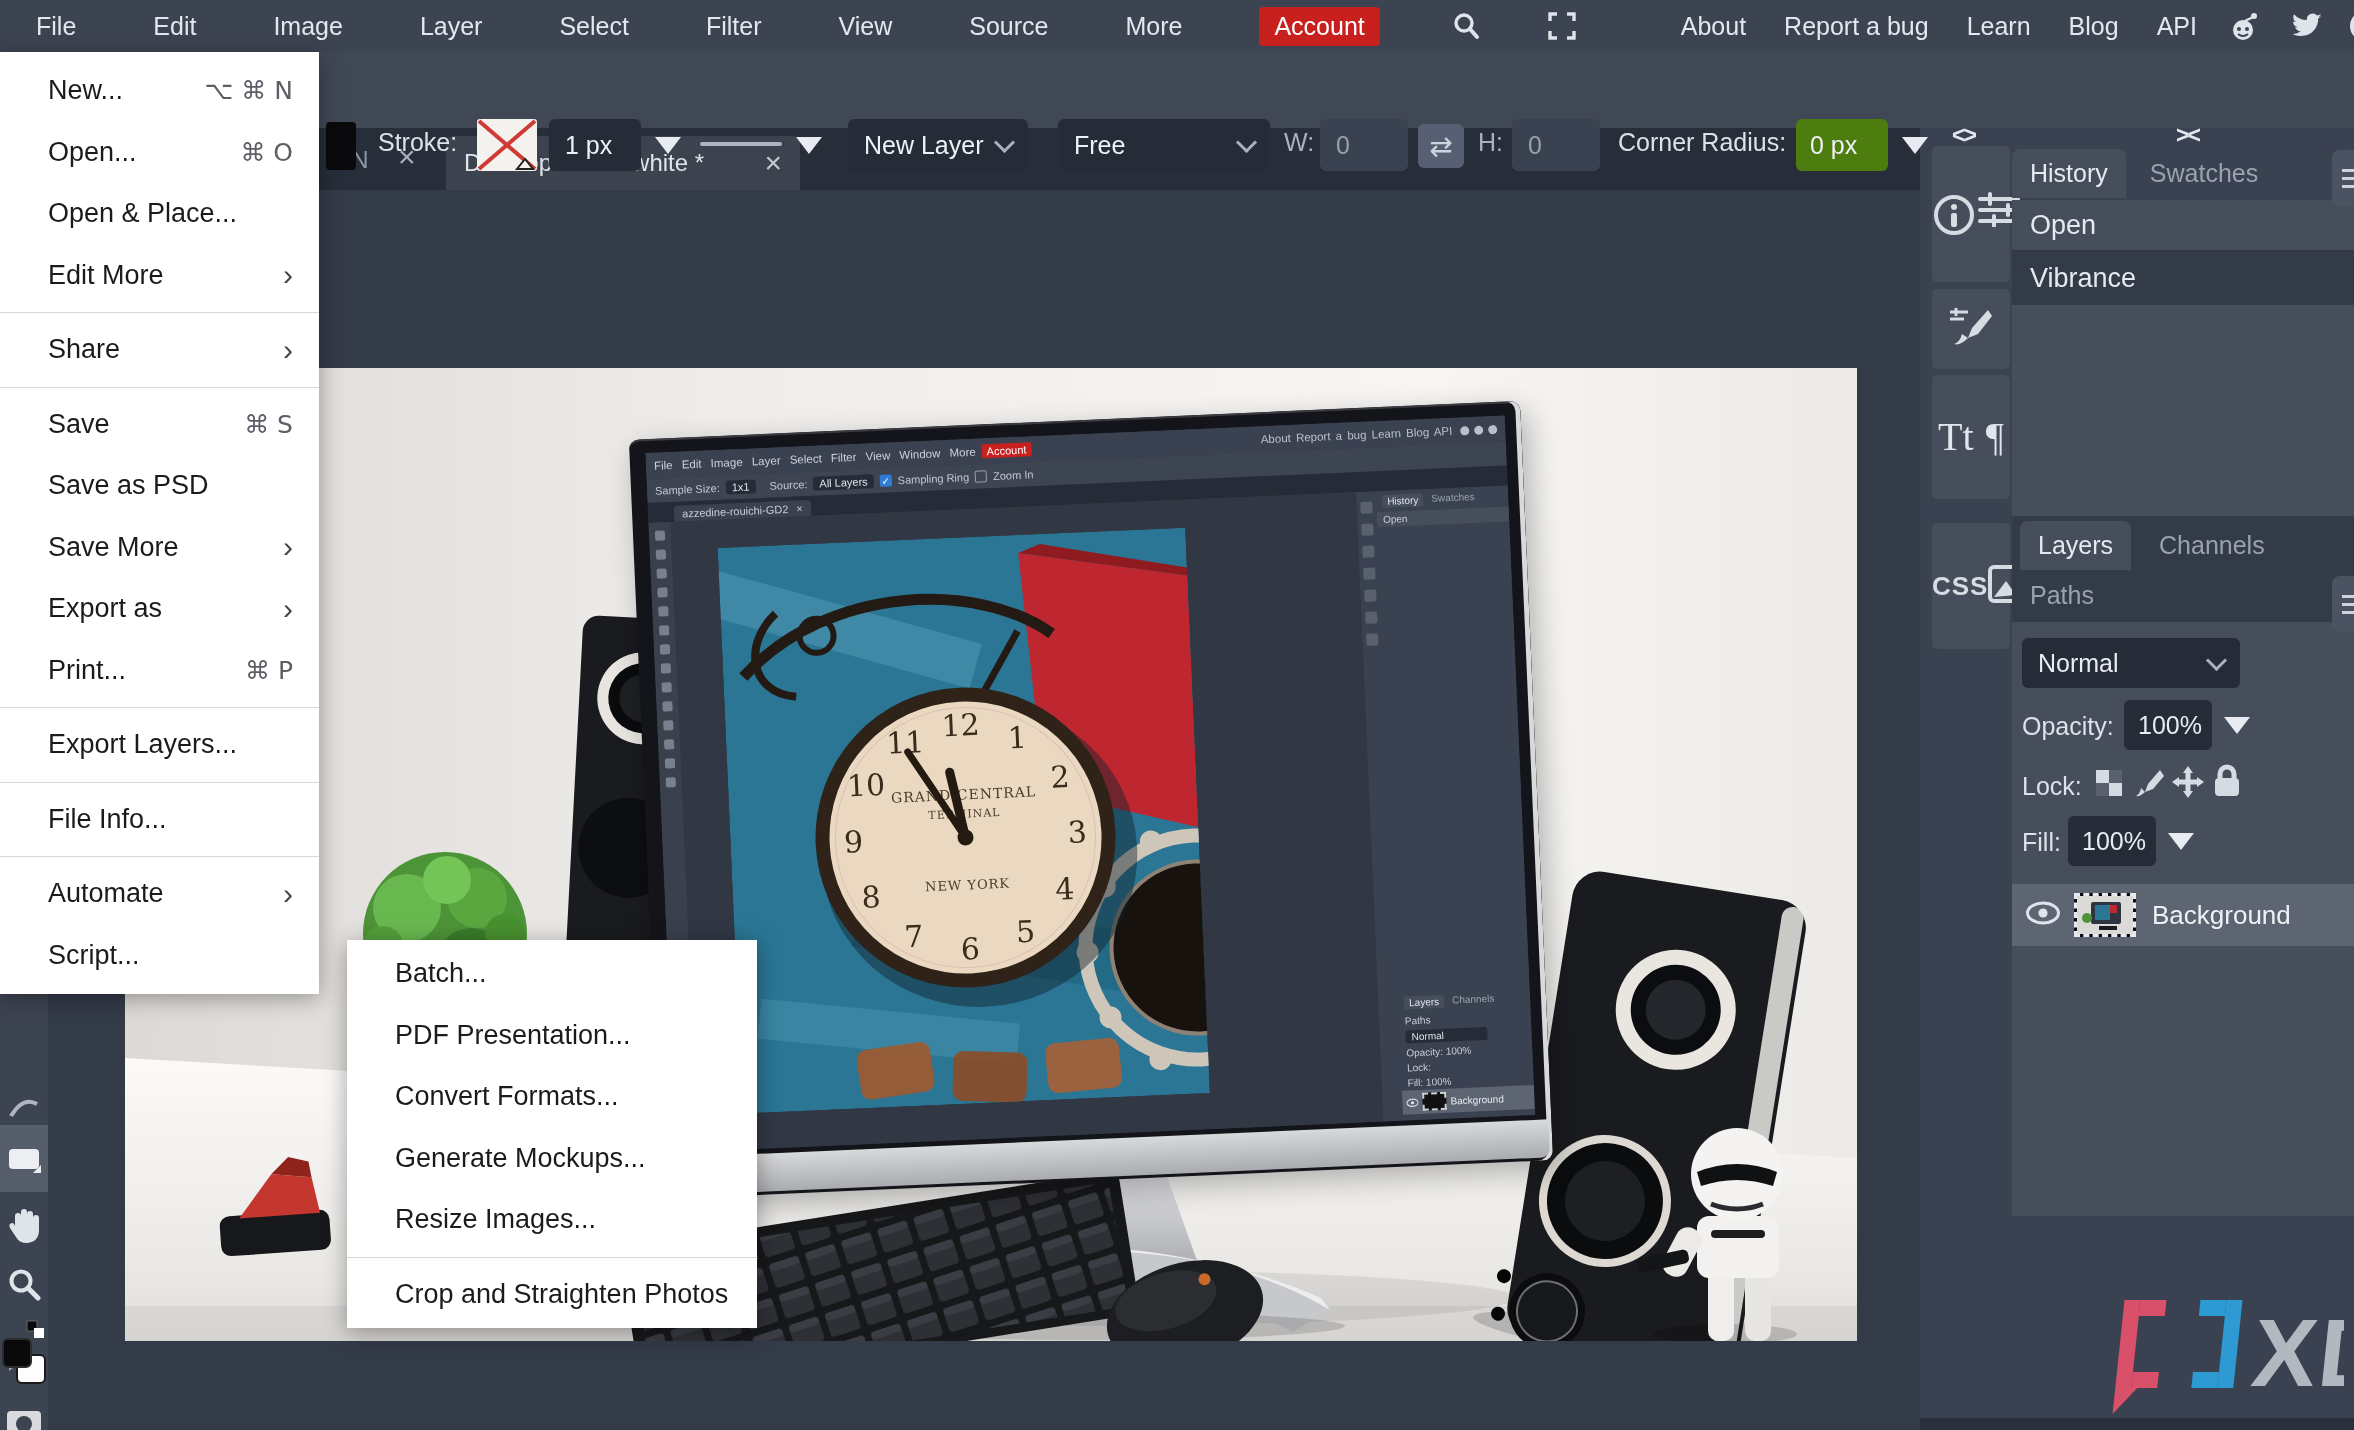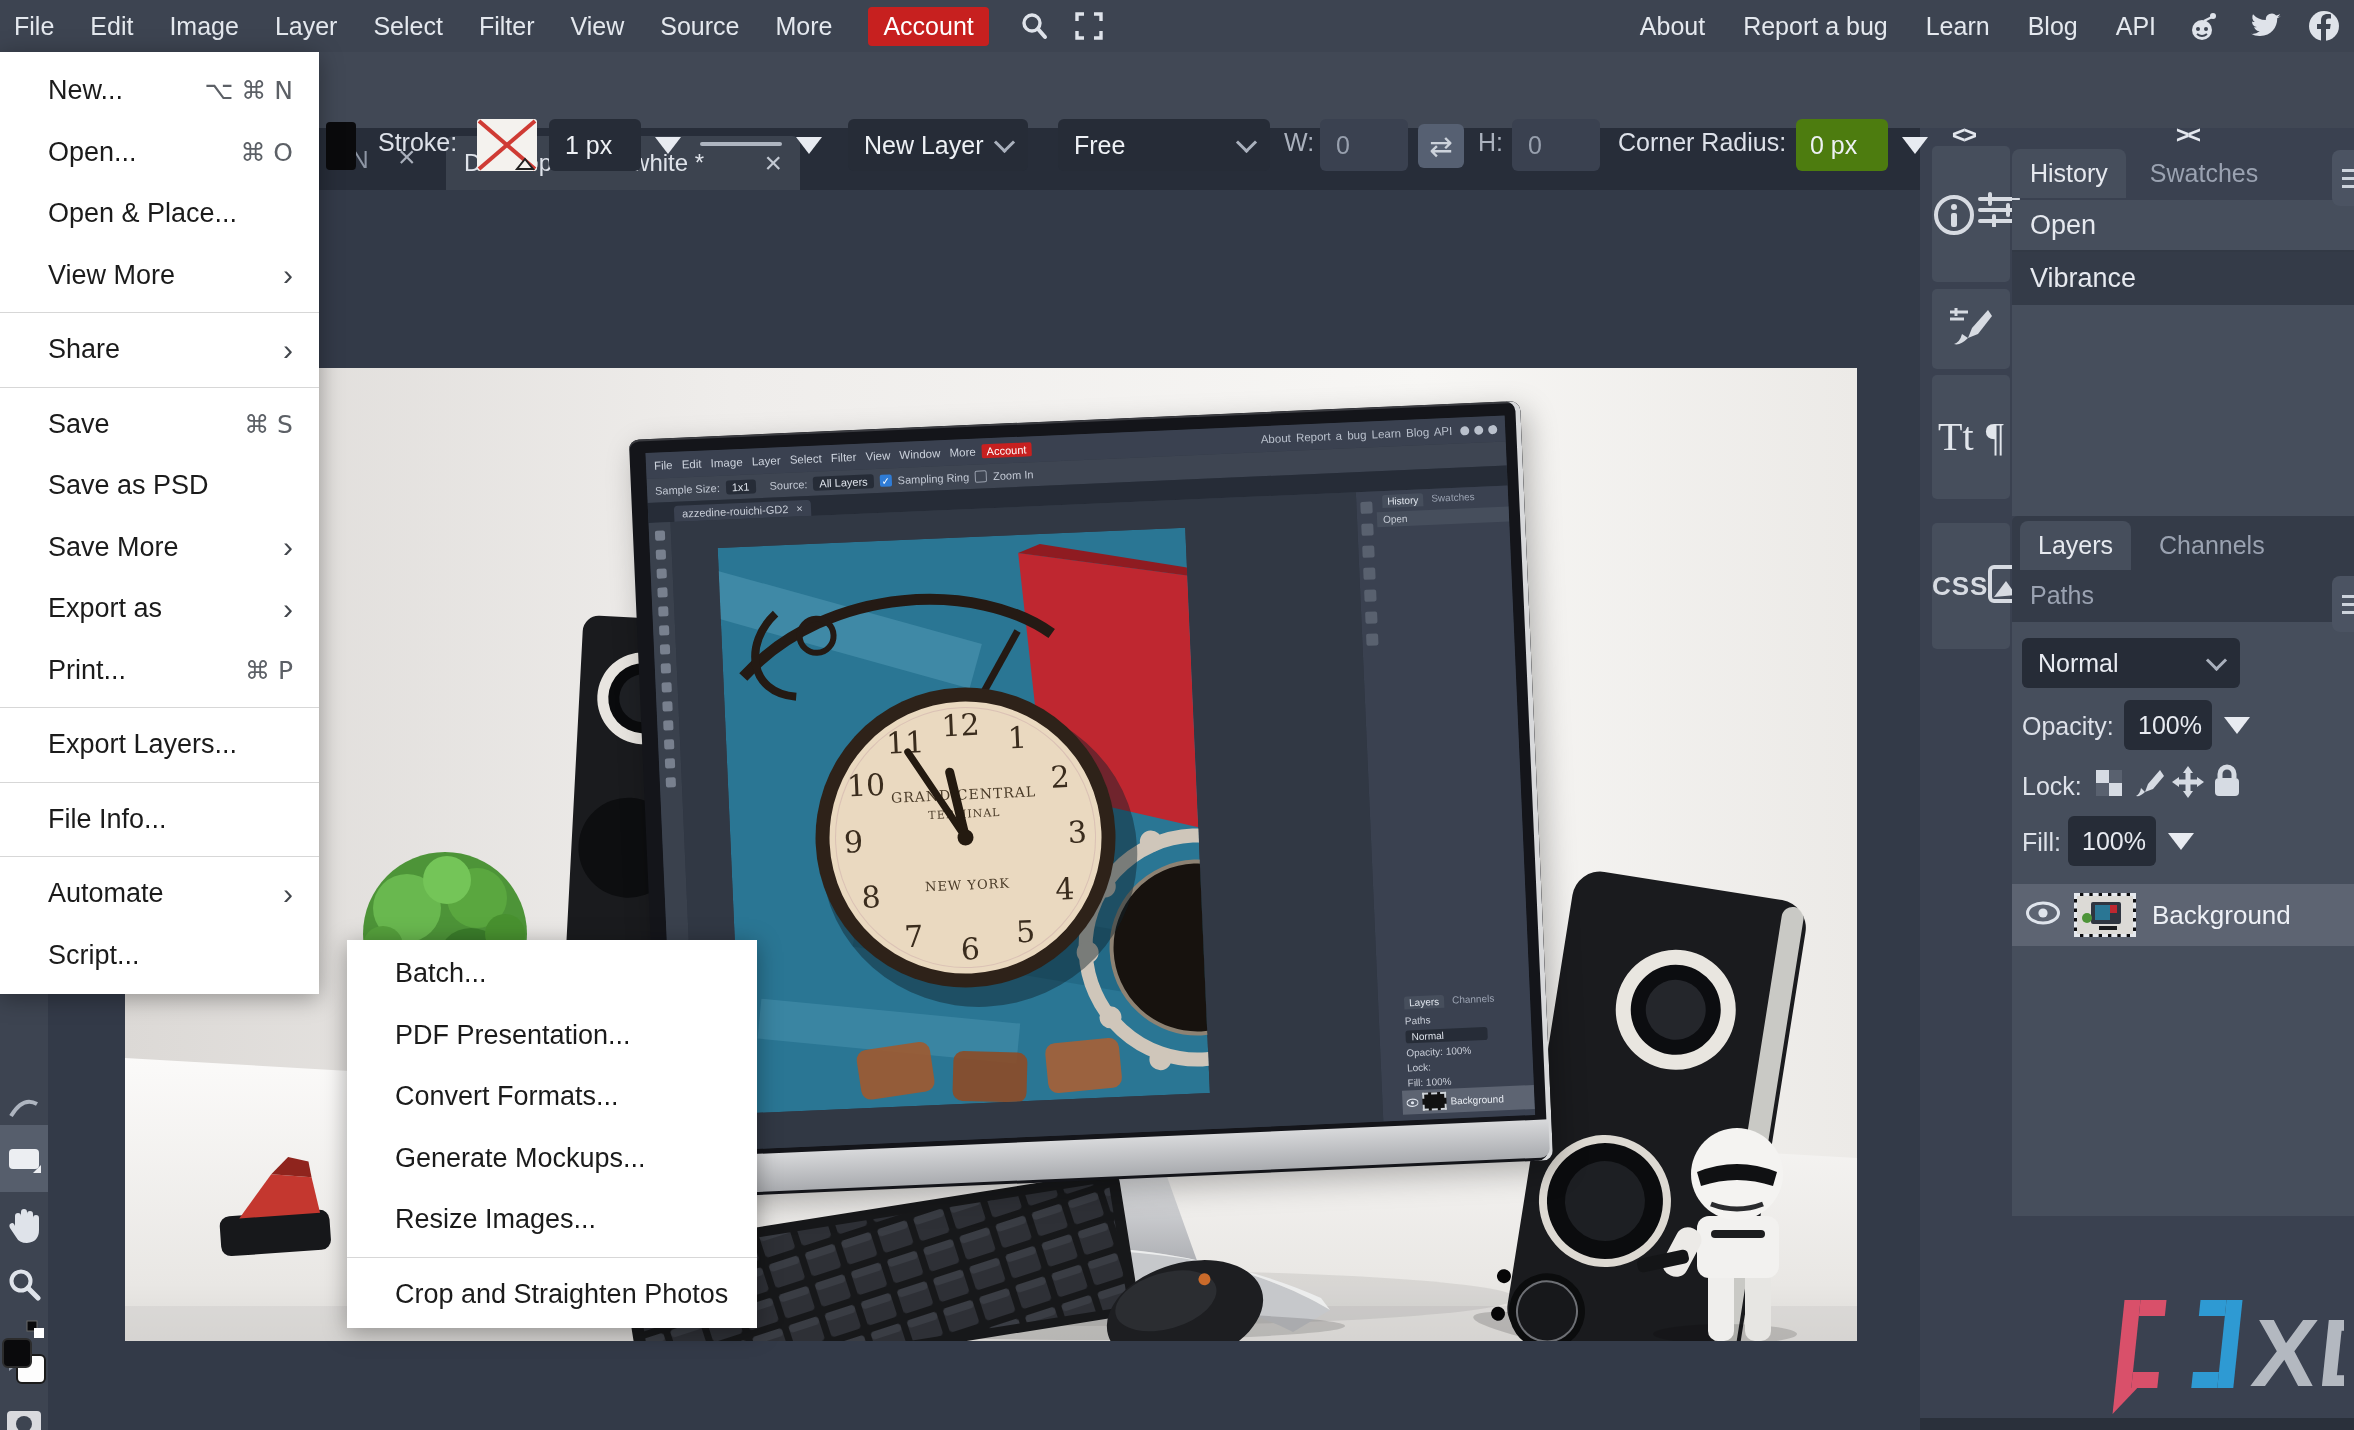--- a/index.html
+++ b/index.html
@@ -4,21 +4,21 @@
 <style>
   html,body{margin:0;padding:0;background:#262c36;}
   #stage{position:relative;width:2354px;height:1430px;overflow:hidden;
          background:#3d4451;font-family:"Liberation Sans",sans-serif;
          -webkit-font-smoothing:antialiased;}
   .abs{position:absolute;}
   .row{display:flex;align-items:center;}
 
   
   #menubar{position:absolute;left:0;top:0;width:2354px;height:52px;background:#3d4451;
-           display:flex;align-items:center;padding-left:14px;box-sizing:border-box;z-index:20;}
+           display:flex;align-items:center;padding-left:36px;box-sizing:border-box;z-index:20;gap:41px;}
   .mb-item{color:#e4e8ee;font-size:25px;margin-right:36px;white-space:nowrap;cursor:default;}
   .mb-account{background:#c7201f;color:#fff;font-size:25px;padding:5px 15px;border-radius:4px;margin-right:30px;}
   .mb-icon{margin-right:26px;display:flex;align-items:center;}
   .mb-right{margin-left:auto;display:flex;align-items:center;padding-right:14px;}
   .mb-right .mb-item{margin-right:0;margin-left:38px;}
   .mb-right .mb-icon{margin:0 0 0 30px;}
 
   
   #optionsbar{position:absolute;left:0;top:52px;width:2354px;height:76px;background:#414855;z-index:15;}
   .ob-label{color:#dde1e9;font-size:25px;}
@@ -684,21 +684,21 @@
       <span class="fm-short">⌥ ⌘ N</span>
     </div>
     <div class="fm-item">
       <span class="fm-label">Open...</span>
       <span class="fm-short">⌘ O</span>
     </div>
     <div class="fm-item">
       <span class="fm-label">Open &amp; Place...</span>
     </div>
     <div class="fm-item">
-      <span class="fm-label">View More</span>
+      <span class="fm-label">Edit More</span>
       <span class="fm-arrow">›</span>
     </div>
     <div class="fm-sep"></div>
     <div class="fm-item">
       <span class="fm-label">Share</span>
       <span class="fm-arrow">›</span>
     </div>
     <div class="fm-sep"></div>
     <div class="fm-item">
       <span class="fm-label">Save</span>

